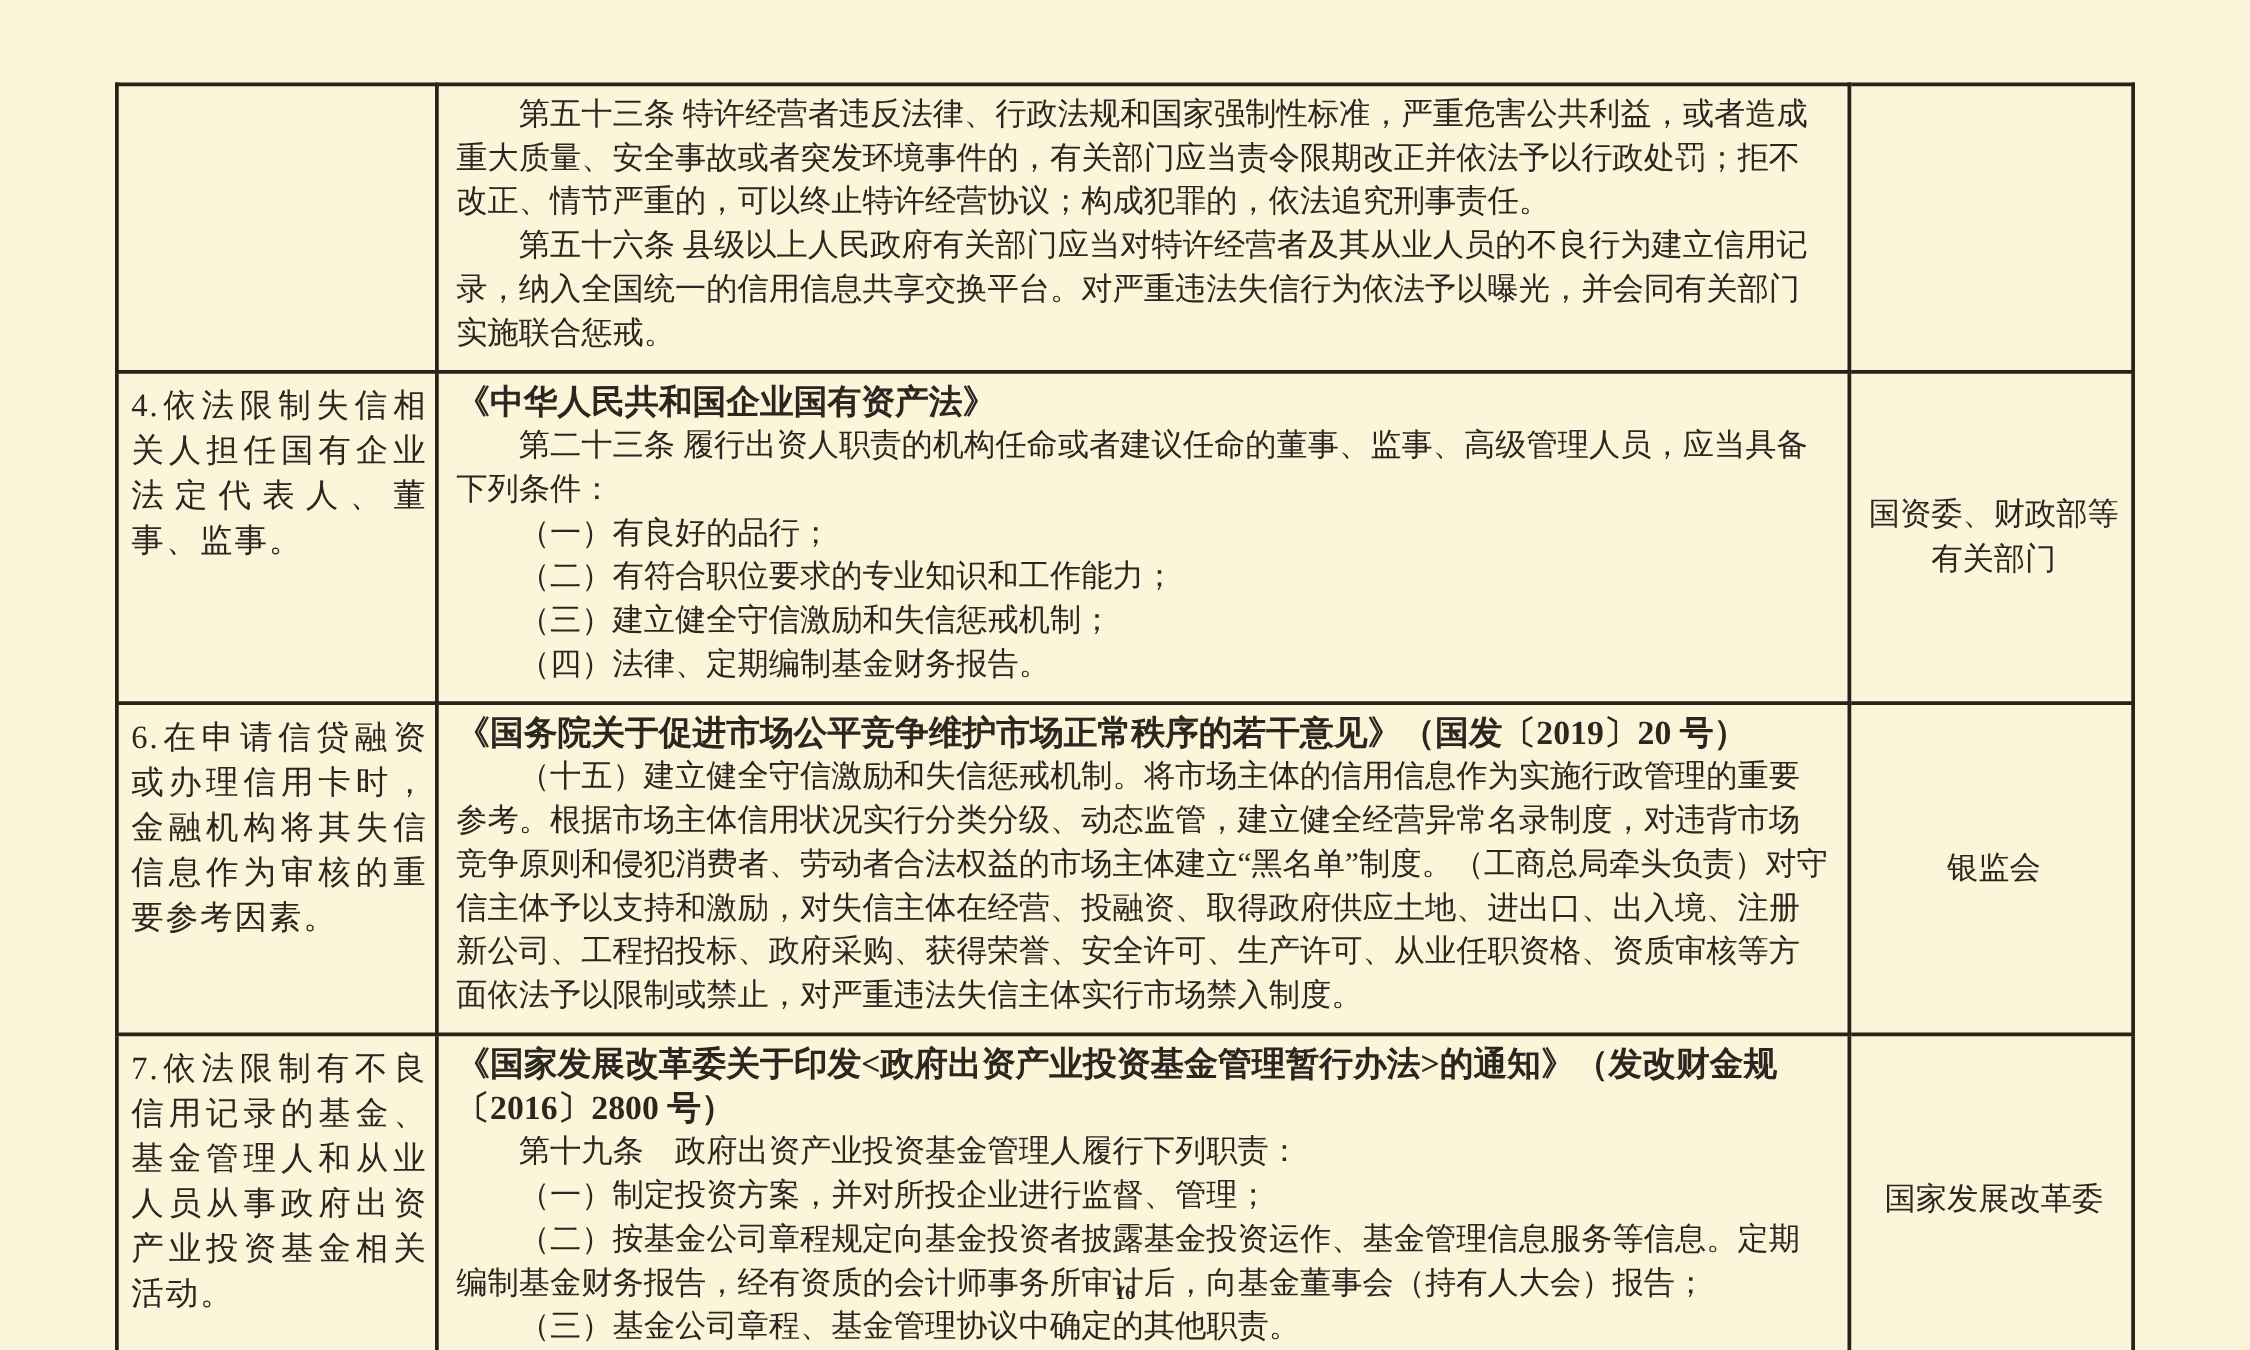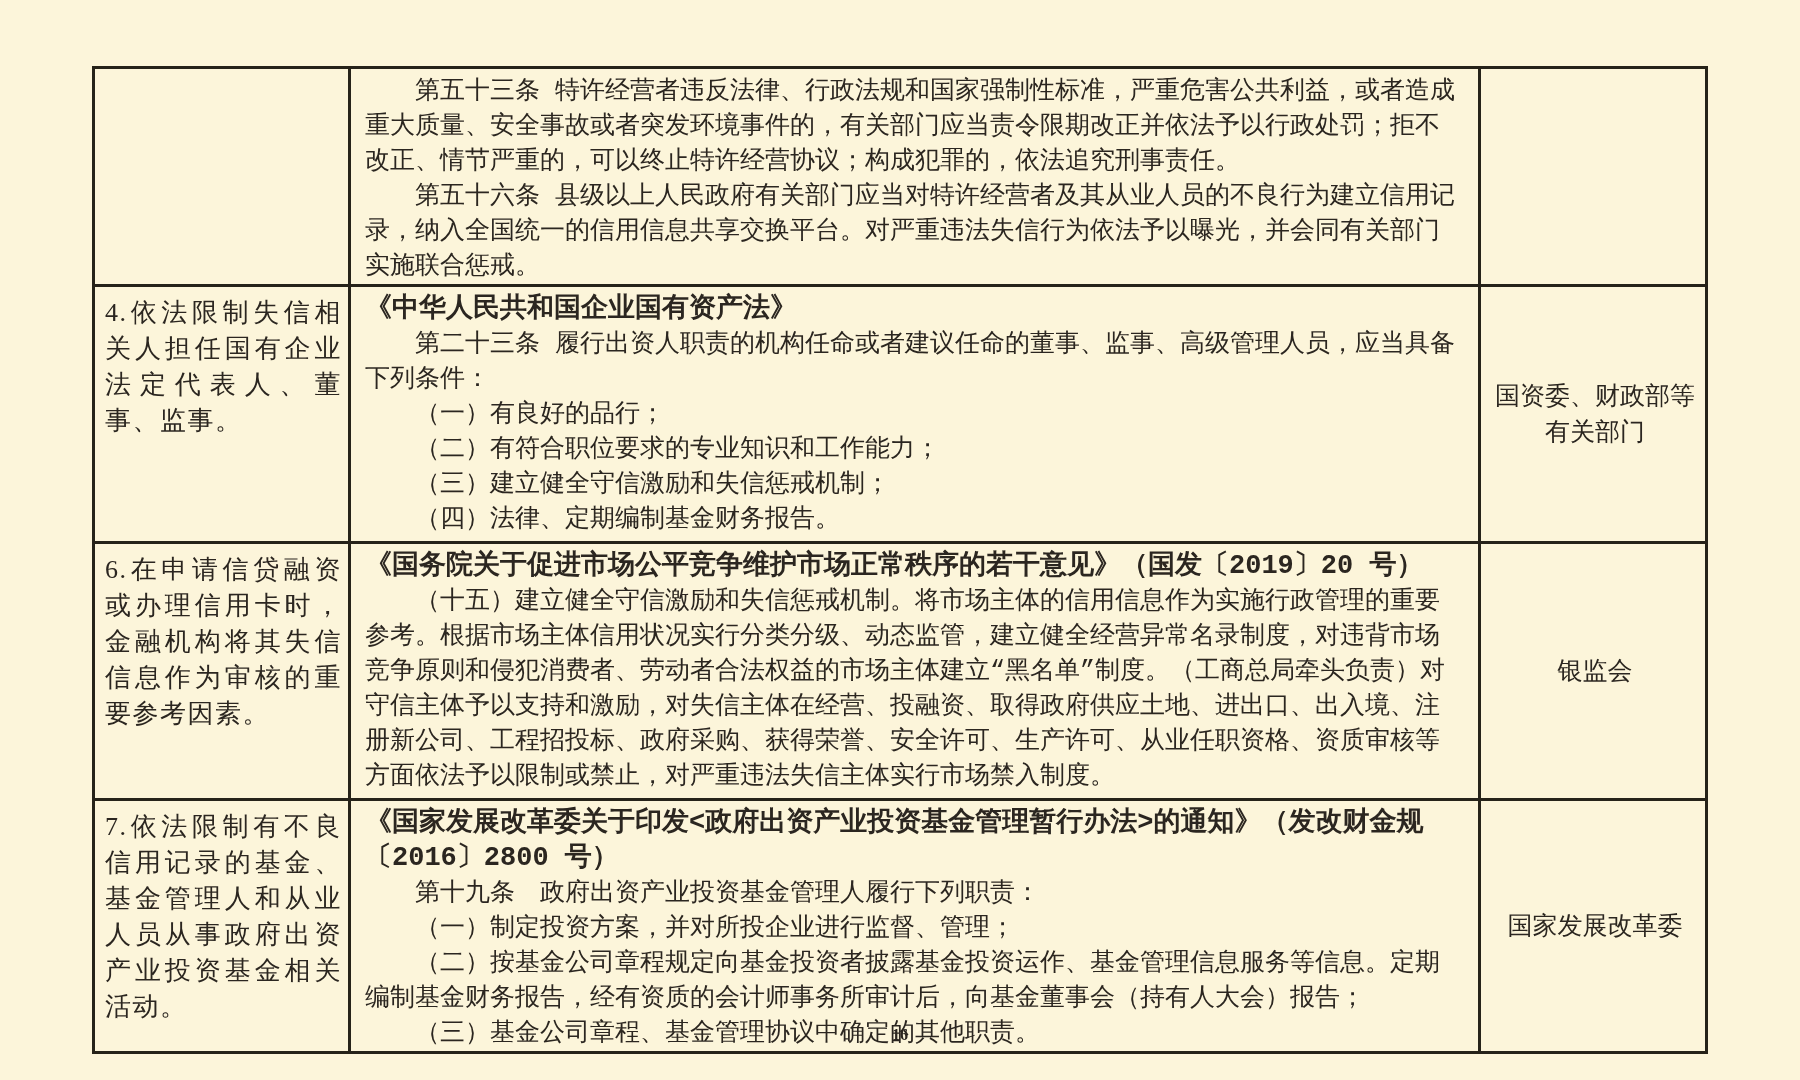--- a/index.html
+++ b/index.html
@@ -23,22 +23,21 @@
   td.measure-cell{
     width:256px;
     font-size:26px;line-height:36px;
     padding:8px 6px 0 10px;
     letter-spacing:1.5px;
     text-align:justify;
   }
   td.basis-cell{
     width:1130px;
     font-size:25px;line-height:35px;
-    padding:5px 14px 0 14px;
-    font-family:Liberation Mono, monospace;
+    padding:5px 14px 12px 14px;
   }
   td.dept-cell{
     width:227px;
     font-size:25px;line-height:36px;
     vertical-align:middle;
     padding:0 8px 0 12px;
     text-align:center;
   }
   .basis-cell p{margin:0;text-indent:2em;}
   .basis-cell p.law-title{text-indent:0;font-weight:bold;font-size:27px;}

